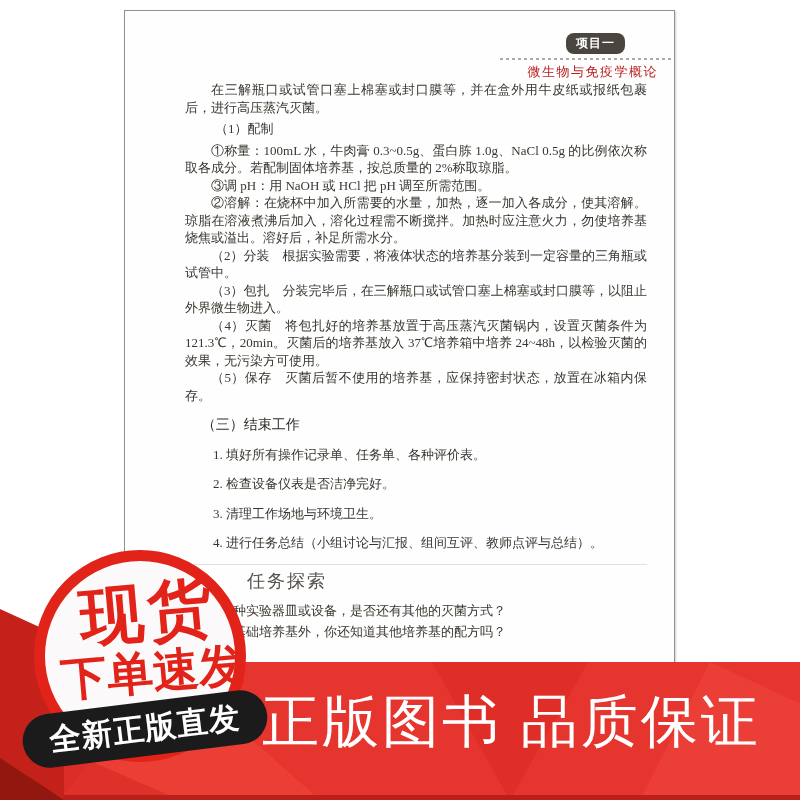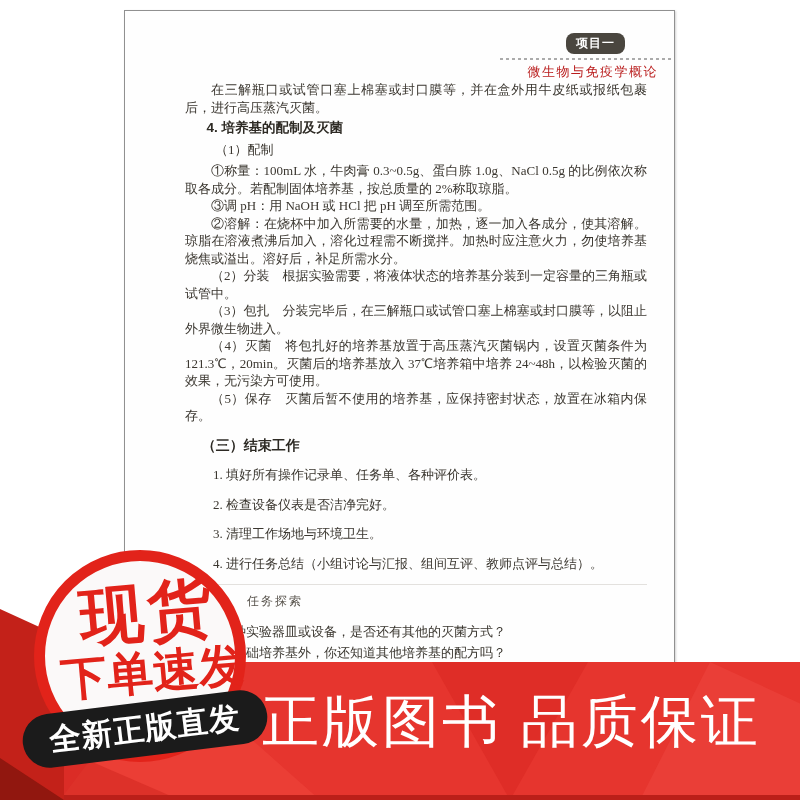--- a/index.html
+++ b/index.html
@@ -33,28 +33,28 @@
   .page-body{
     position:absolute;left:60px;top:70px;width:462px;
     color:#3a362f;font-size:13px;line-height:17.5px;text-align:justify;
   }
   .para{ text-indent:2em;margin:0; }
   .h-black{
     font-family:"Liberation Sans",sans-serif;font-weight:bold;color:#2d2a24;
     margin:3px 0 2px 0;text-indent:1.6em;font-size:13.5px;
   }
   .h-section{
-    font-family:"Liberation Sans",sans-serif;font-weight:bold;color:#2d2a24;
+    font-family:"Liberation Sans",sans-serif;font-weight:normal;color:#2d2a24;
     margin:12px 0 10px 0;text-indent:1.2em;font-size:14px;
   }
   .sub-line{ text-indent:2em;margin:4px; }
   .finish-list{ margin:0 0 0 16px;padding:0;list-style:none; }
   .finish-list li{ margin:12px;line-height:17.5px; }
   .task-block{ margin-top:10px;border-top:1px solid #e3e1de;padding-top:8px; }
-  .task-title{ margin-left:62px;font-size:12px;color:#56514a;letter-spacing:2px; }
+  .task-title{ margin-left:62px;font-size:18px;color:#56514a;letter-spacing:2px; }
   .task-q{ margin:3px 0 0 48px;line-height:18px; }
   .task-q:first-of-type{ margin-top:12px; }
 
   
   .banner{
     position:absolute;left:0;top:662px;width:800px;height:138px;
     background:#e6352e;z-index:3;overflow:hidden;
   }
   .facet{position:absolute;}
   .facet1{left:60px;top:0;width:260px;height:138px;background:#ef453d;opacity:.55;
@@ -112,21 +112,20 @@
 
 <div class="page-frame">
   <div class="page-header">
     <span class="chapter-badge">项目一</span>
     <div class="dotted-rule"></div>
     <div class="chapter-title">微生物与免疫学概论</div>
   </div>
 
   <div class="page-body">
     <p class="para">在三解瓶口或试管口塞上棉塞或封口膜等，并在盒外用牛皮纸或报纸包裹后，进行高压蒸汽灭菌。</p>
-    <div class="h-black">4. 培养基的配制及灭菌</div>
     <p class="sub-line">（1）配制</p>
     <p class="para">①称量：100mL 水，牛肉膏 0.3~0.5g、蛋白胨 1.0g、NaCl 0.5g 的比例依次称取各成分。若配制固体培养基，按总质量的 2%称取琼脂。</p>
     <p class="para">③调 pH：用 NaOH 或 HCl 把 pH 调至所需范围。</p>
     <p class="para">②溶解：在烧杯中加入所需要的水量，加热，逐一加入各成分，使其溶解。琼脂在溶液煮沸后加入，溶化过程需不断搅拌。加热时应注意火力，勿使培养基烧焦或溢出。溶好后，补足所需水分。</p>
     <p class="para">（2）分装　根据实验需要，将液体状态的培养基分装到一定容量的三角瓶或试管中。</p>
     <p class="para">（3）包扎　分装完毕后，在三解瓶口或试管口塞上棉塞或封口膜等，以阻止外界微生物进入。</p>
     <p class="para">（4）灭菌　将包扎好的培养基放置于高压蒸汽灭菌锅内，设置灭菌条件为 121.3℃，20min。灭菌后的培养基放入 37℃培养箱中培养 24~48h，以检验灭菌的效果，无污染方可使用。</p>
     <p class="para">（5）保存　灭菌后暂不使用的培养基，应保持密封状态，放置在冰箱内保存。</p>
     <div class="h-section">（三）结束工作</div>
     <ul class="finish-list">

